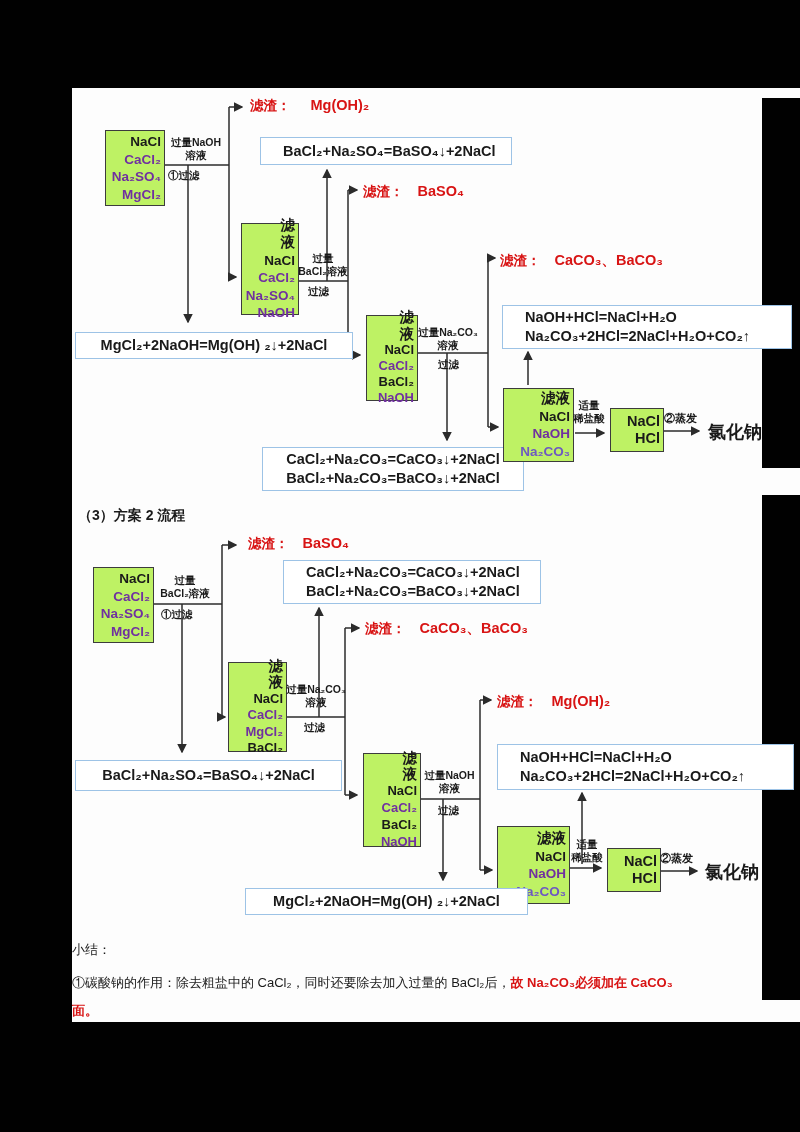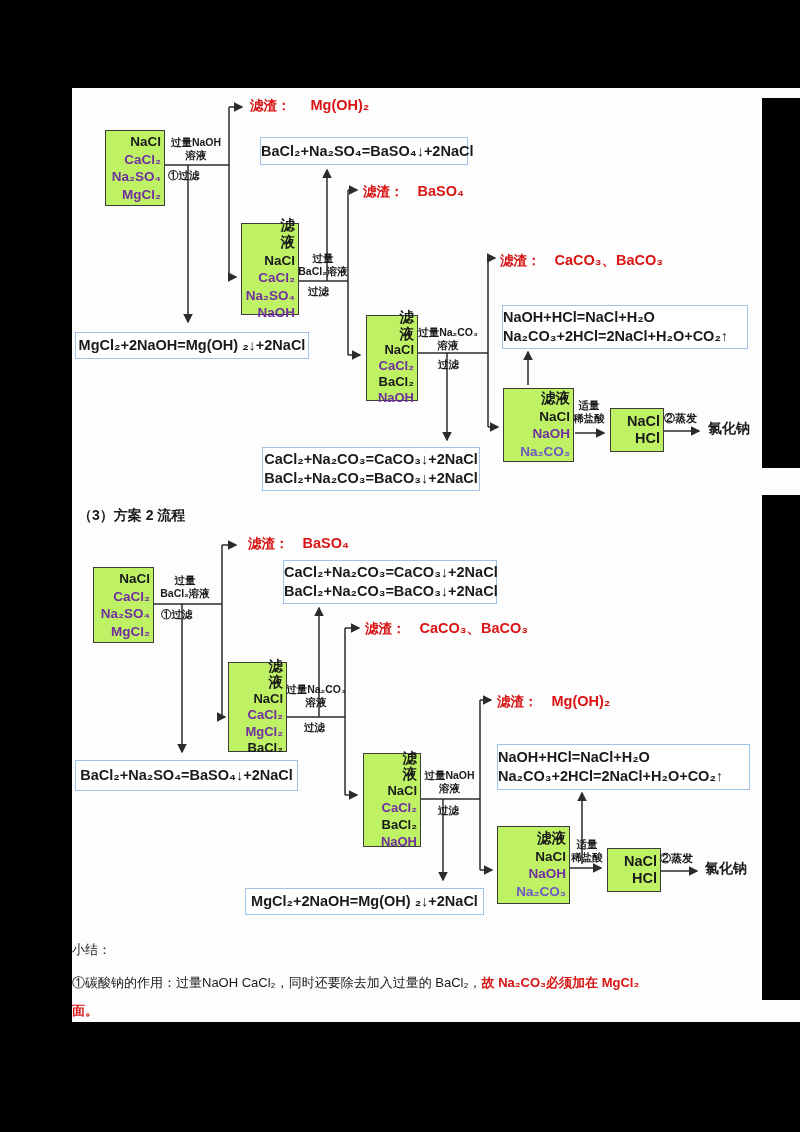--- a/index.html
+++ b/index.html
@@ -5,29 +5,29 @@
   html,body{margin:0;padding:0;background:#000;}
   .stage{position:relative;width:800px;height:1132px;background:#010101;overflow:hidden;
          font-family:Liberation Sans, sans-serif;color:#1a1a1a;}
   .white{position:absolute;background:#fdfdfd;}
   .arrows{position:absolute;left:0;top:0;pointer-events:none;}
   .box{position:absolute;border:1.6px solid #3c3c3c;background:#bef264;text-align:right;
        font-weight:bold;font-size:13.5px;line-height:17.5px;display:flex;flex-direction:column;
        justify-content:center;padding:2px 3px;}
   .eqbox{position:absolute;border:1px solid #9dc3e6;background:#fff;text-align:center;
        font-weight:bold;font-size:14.5px;line-height:19px;display:flex;flex-direction:column;
-       justify-content:center;white-space:nowrap;padding:1px 0;}
+       justify-content:center;white-space:nowrap;padding:1px 22px;}
   .lbl{position:absolute;font-weight:bold;font-size:10.5px;line-height:13px;white-space:nowrap;}
   .red{color:#d81414;font-weight:bold;}
   .restxt{position:absolute;white-space:nowrap;font-size:13.5px;font-weight:bold;}
   .restxt .val{margin-left:14px;font-size:14.5px;}
   .c-purple{color:#7030A0;}
   .c-violet{color:#6E58C2;}
   .ftitle{font-size:14.5px;margin-left:24px;}
-  .final{position:absolute;font-weight:bold;font-size:14px;white-space:nowrap;}
+  .final{position:absolute;font-weight:bold;font-size:18px;white-space:nowrap;}
   .heading{position:absolute;font-weight:bold;font-size:14px;white-space:nowrap;}
   .sum{position:absolute;font-size:13px;white-space:nowrap;text-align:right;}
 </style>
 </head>
 <body>
 
 <div class="stage">
 
   <div class="white" style="left:72px;top:88px;width:690px;height:934px;"></div>
   <div class="white" style="left:762px;top:88px;width:38px;height:10px;"></div>
@@ -261,17 +261,17 @@
 
   <div class="lbl" style="left:660px;top:852px;font-size:11px;">②蒸发</div>
   <div class="final" style="left:705px;top:860px;">氯化钠</div>
 
   <div class="eqbox" style="left:245px;top:888px;width:237px;height:23px;">
     <div>MgCl₂+2NaOH=Mg(OH) ₂↓+2NaCl</div>
   </div>
 
   <div class="sum" style="left:72px;top:941px;">小结：</div>
   <div class="sum" style="left:72px;top:974px;">
-    <span>①碳酸钠的作用：过量NaOH CaCl₂，同时还要除去加入过量的 BaCl₂，</span><span class="red">故 Na₂CO₃必须加在 MgCl₂</span>
+    <span>①碳酸钠的作用：除去粗盐中的 CaCl₂，同时还要除去加入过量的 BaCl₂后，</span><span class="red">故 Na₂CO₃必须加在 CaCO₃</span>
   </div>
   <div class="sum red" style="left:72px;top:1002px;">面。</div>
 
 </div>
 
 </body></html>

